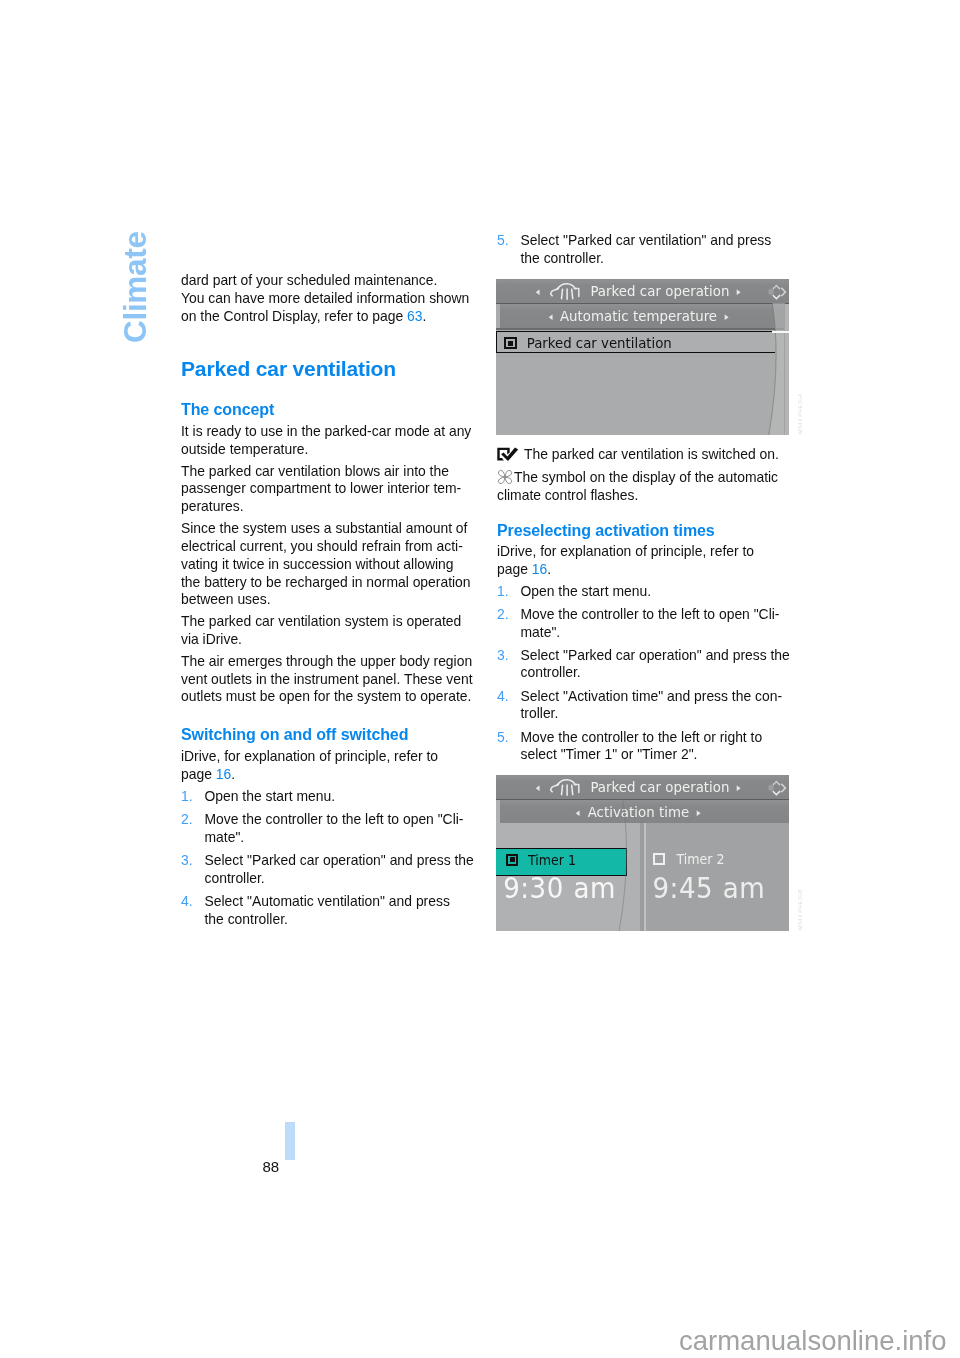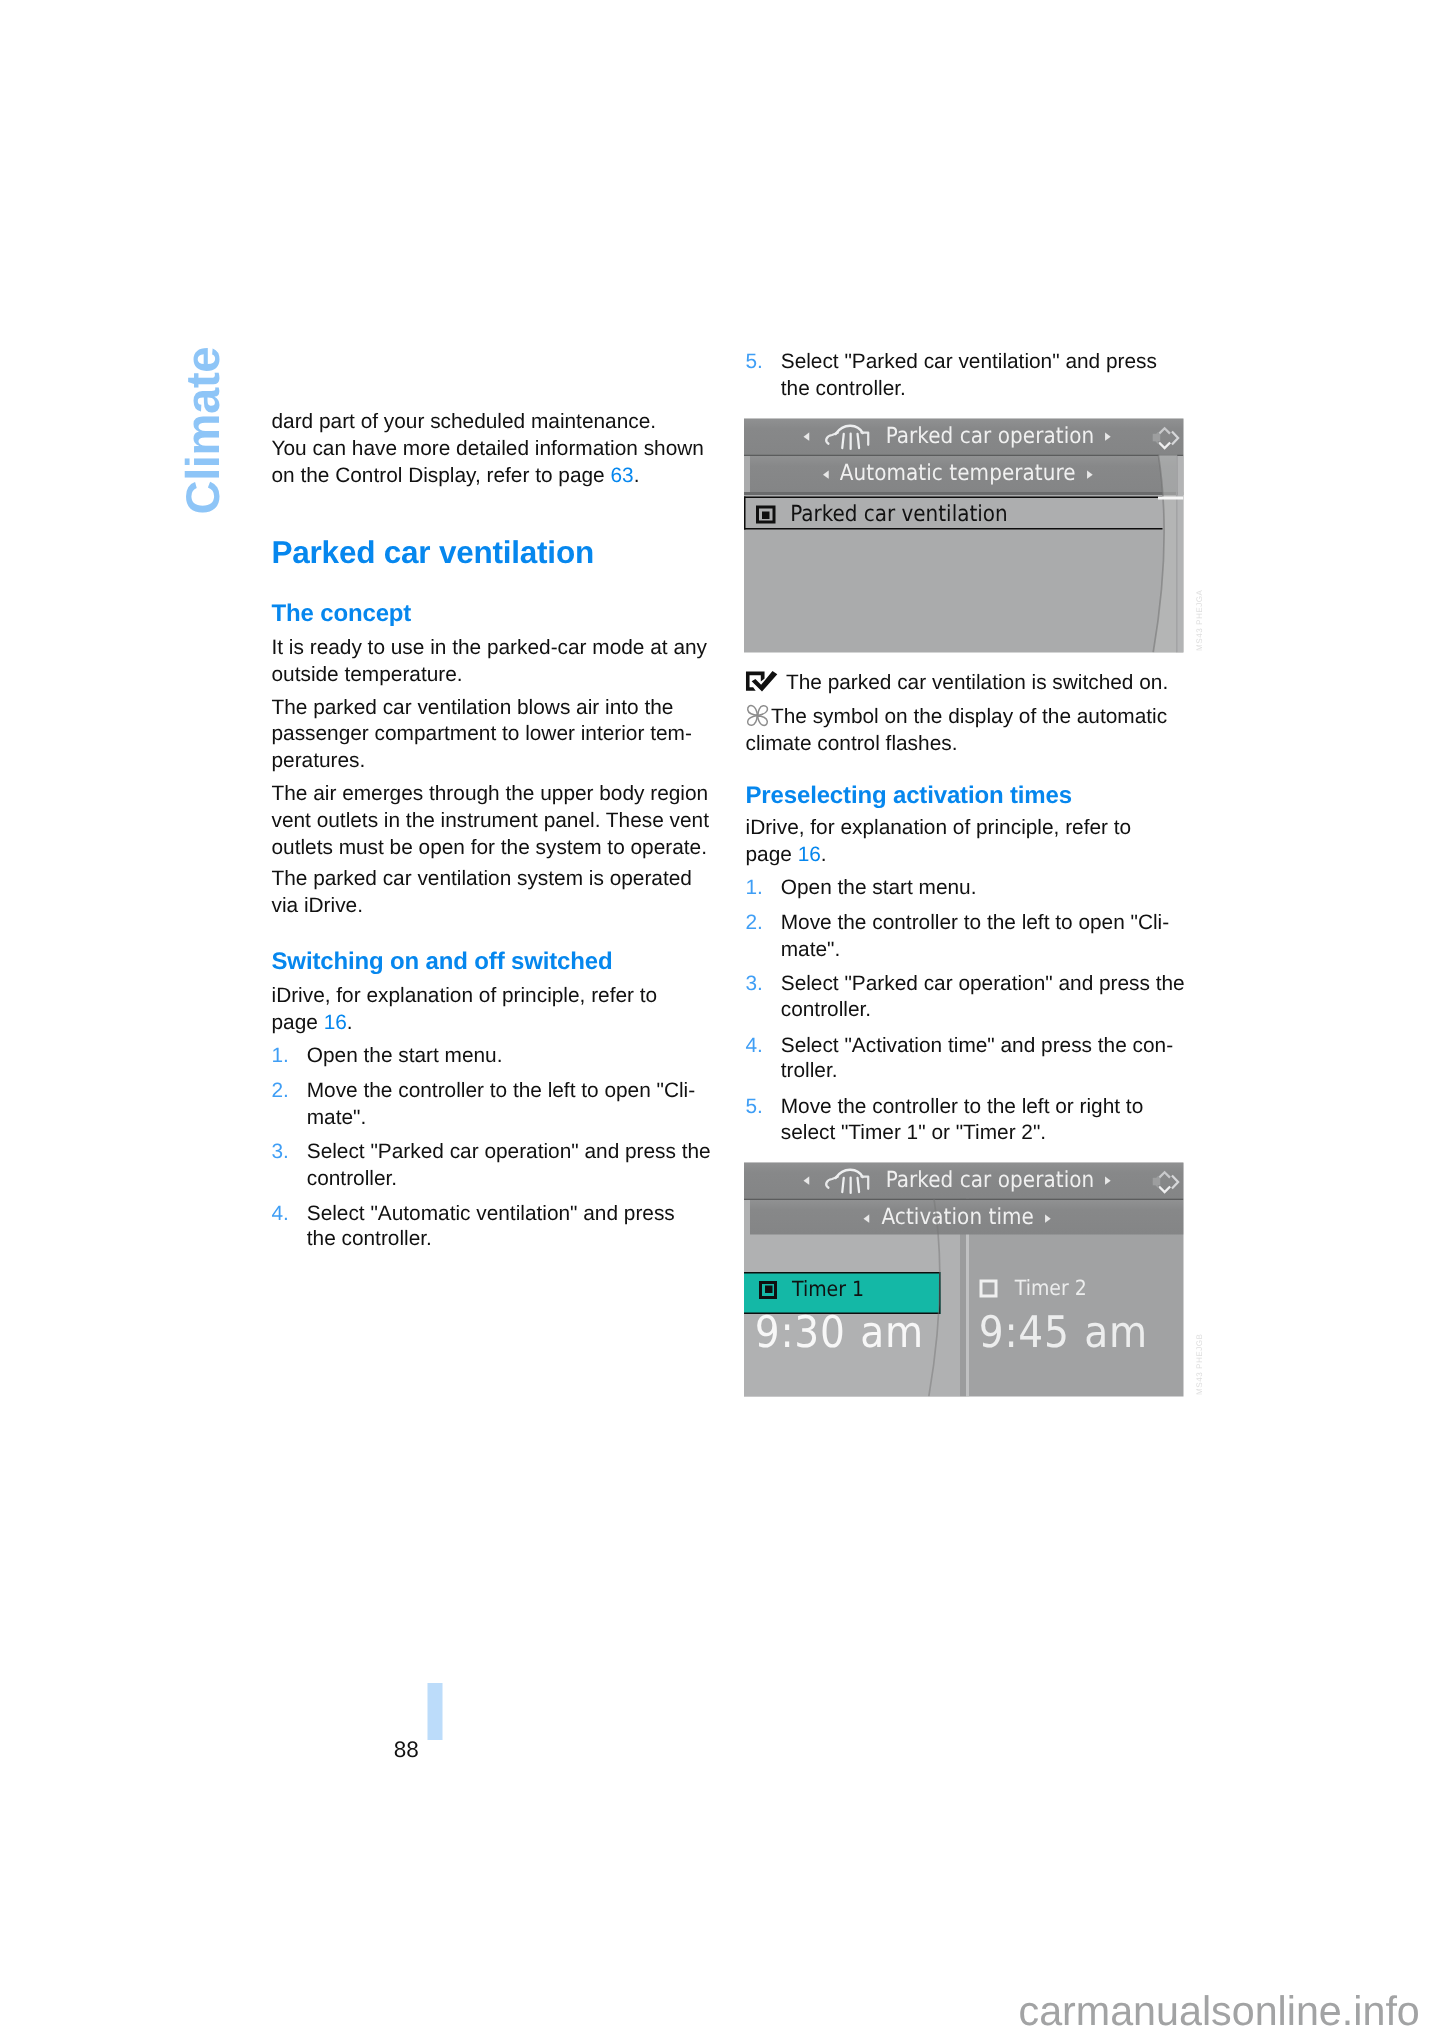--- a/index.html
+++ b/index.html
@@ -88,22 +88,23 @@
 
     <p class="body-txt para"><span>dard part of your scheduled maintenance.<br>You can have more detailed information shown<br>on the Control Display, refer to page </span><span class="lnk">63</span><span>.</span></p>
 
     <h1 class="sec">Parked car ventilation</h1>
 
     <h2 class="sub">The concept</h2>
 
     <div>
         <p class="body-txt para">It is ready to use in the parked-car mode at any<br>outside temperature.</p>
         <p class="body-txt para">The parked car ventilation blows air into the<br>passenger compartment to lower interior tem-<br>peratures.</p>
+        <p class="body-txt para">Since the system uses a substantial amount of<br>electrical current, you should refrain from acti-<br>vating it twice in succession without allowing<br>the battery to be recharged in normal operation<br>between uses.</p>
+        <p class="body-txt para">The parked car ventilation system is operated<br>via iDrive.</p>
         <p class="body-txt para">The air emerges through the upper body region<br>vent outlets in the instrument panel. These vent<br>outlets must be open for the system to operate.</p>
-        <p class="body-txt para">The parked car ventilation system is operated<br>via iDrive.</p>
       </div>
 
     <h2 class="sub">Switching on and off switched</h2>
 
     <p class="body-txt para"><span>iDrive, for explanation of principle, refer to<br>page </span><span class="lnk">16</span><span>.</span></p>
 
     <ol class="steps">
         <li class="step"><span class="num">1.</span><span>Open the start menu.</span></li>
         <li class="step"><span class="num">2.</span><span>Move the controller to the left to open "Cli-<br>mate".</span></li>
         <li class="step"><span class="num">3.</span><span>Select "Parked car operation" and press the<br>controller.</span></li>

